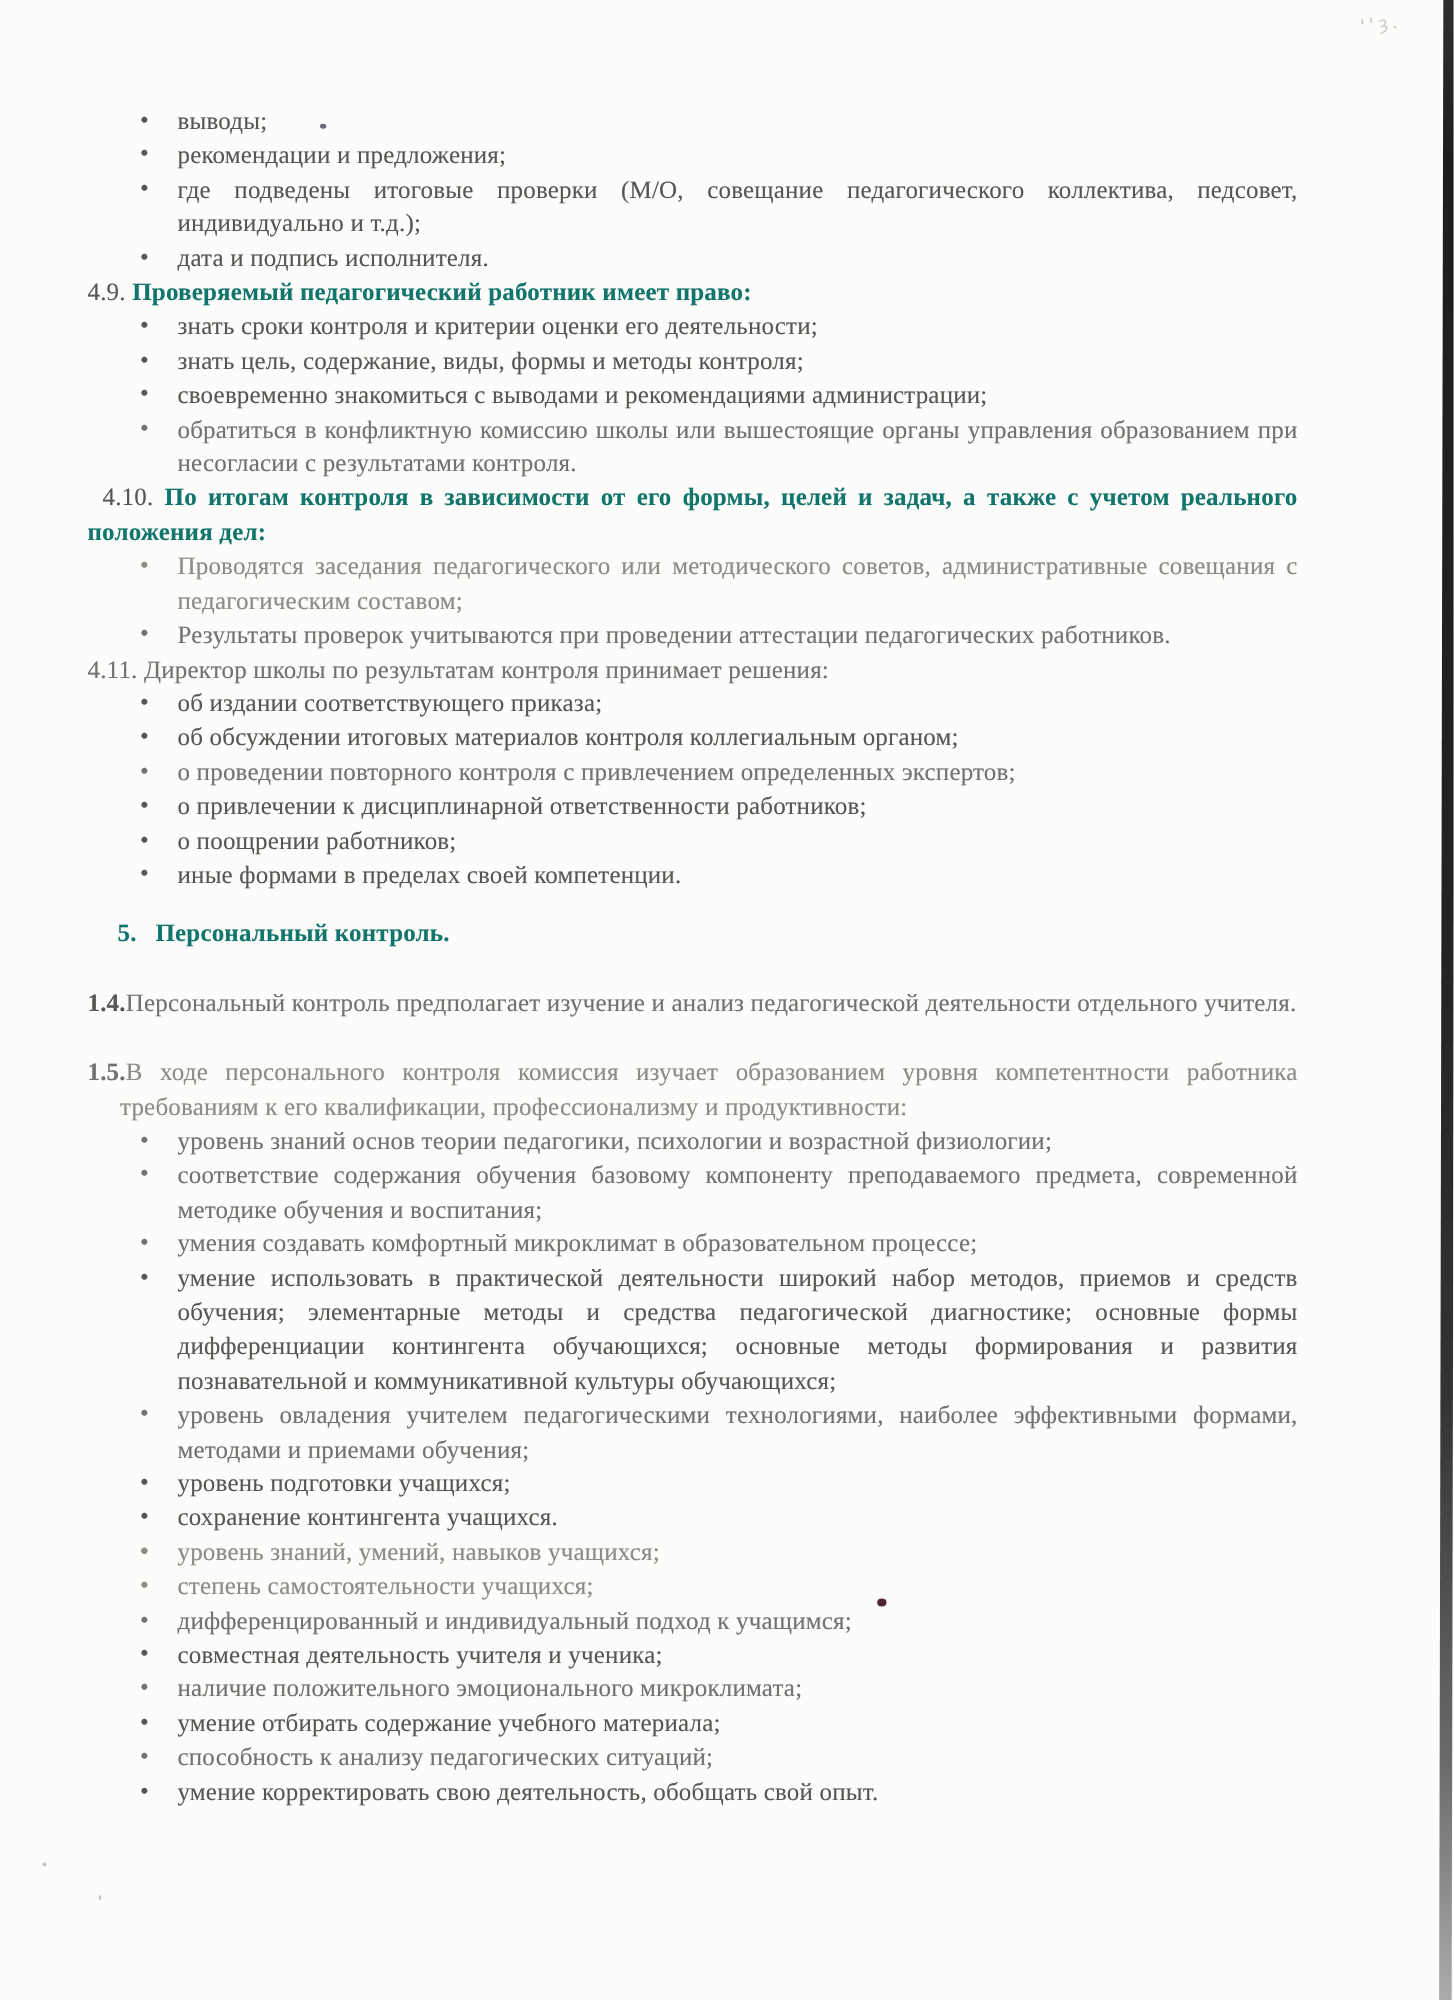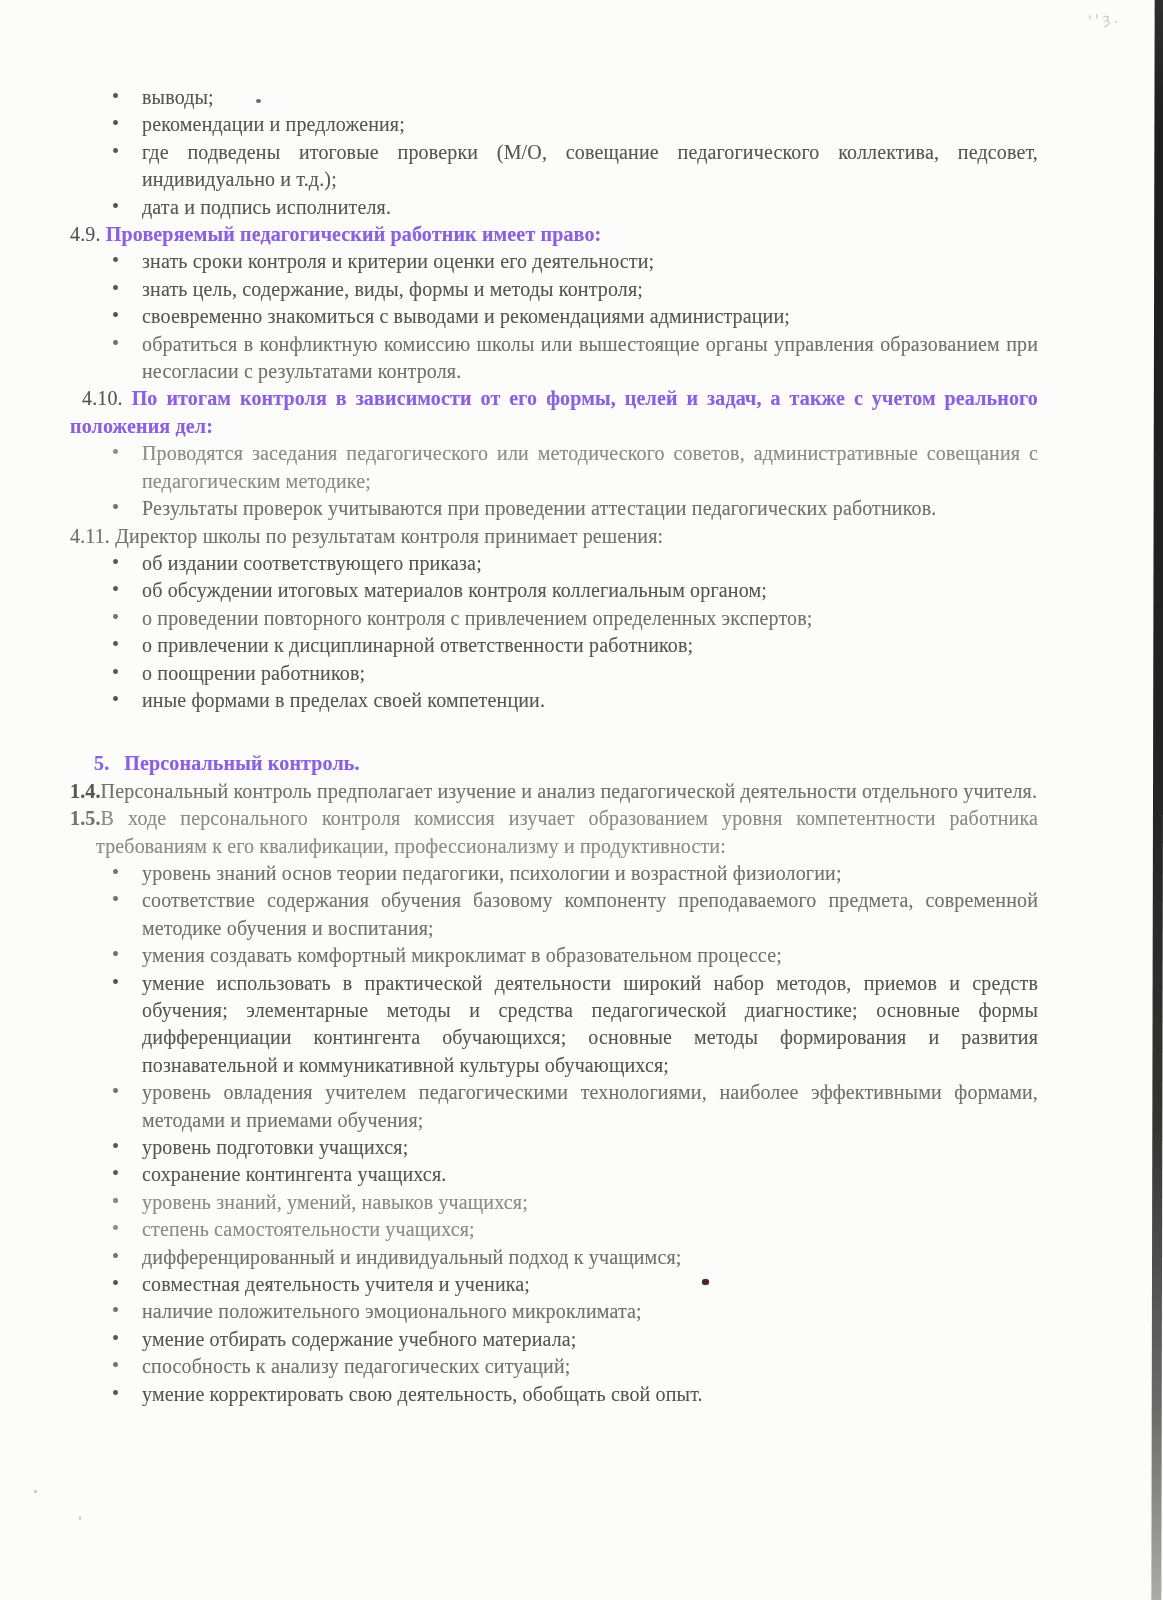--- a/index.html
+++ b/index.html
@@ -10,28 +10,28 @@
     overflow:hidden;
     font-family:"Liberation Serif","DejaVu Serif",serif;
   }
   .content{
     position:absolute;top:84px;left:70px;width:968px;
     font-size:20px;line-height:27.4px;letter-spacing:.15px;
     text-shadow:0 0 .6px rgba(70,70,70,.30);
   }
   .para{margin:0;}
   .just{text-align:justify;}
-  .hang{padding-left:26px;text-indent:-26px;}
+  .hang{padding-left:26px;text-indent:-26px;margin-top:28px;}
   .fi{text-indent:12px;}
-  .h5{margin-left:24px;margin-top:36px;}
+  .h5{margin-left:24px;margin-top:20px;}
   .h5 .num{margin-right:15px;}
   .b{font-weight:bold;}
   .li{position:relative;padding-left:72px;text-align:justify;}
   .li .bullet{position:absolute;left:42px;top:-1px;text-align:left;}
-  .sh-dark{color:#8b5cf6;}
+  .sh-dark{color:#0f766e;}
   .sh-mid{color:#565654;}
   .sh-light{color:#727270;}
   .sh-xlight{color:#8d8d86;}
   
   .scan-strip{
     position:absolute;top:0;right:0;width:10px;height:1600px;
     background:linear-gradient(180deg,#2f2f2f 0%,#1e1e1e 8%,#222 45%,#333 70%,#6a6a6a 88%,#ababab 100%);
     transform:skewX(-.12deg);
   }
   .pencil-mark{
@@ -64,21 +64,21 @@
       </div>
       <p class="para"><span class="num sh-mid">4.9.</span><span class="b sh-dark"> Проверяемый педагогический работник имеет право:</span></p>
       <div class="list">
         <div class="li sh-mid"><span class="bullet">•</span><span class="li-text">знать сроки контроля и критерии оценки его деятельности;</span></div>
         <div class="li sh-mid"><span class="bullet">•</span><span class="li-text">знать цель, содержание, виды, формы и методы контроля;</span></div>
         <div class="li sh-mid"><span class="bullet">•</span><span class="li-text">своевременно знакомиться с выводами и рекомендациями администрации;</span></div>
         <div class="li sh-light"><span class="bullet">•</span><span class="li-text">обратиться в конфликтную комиссию школы или вышестоящие органы управления образованием при несогласии с результатами контроля.</span></div>
       </div>
       <p class="para just fi"><span class="num sh-mid">4.10.</span><span class="b sh-dark"> По итогам контроля в зависимости от его формы, целей и задач, а также с учетом реального положения дел:</span></p>
       <div class="list">
-        <div class="li sh-xlight"><span class="bullet">•</span><span class="li-text">Проводятся заседания педагогического или методического советов, административные совещания с педагогическим методике;</span></div>
+        <div class="li sh-xlight"><span class="bullet">•</span><span class="li-text">Проводятся заседания педагогического или методического советов, административные совещания с педагогическим составом;</span></div>
         <div class="li sh-light"><span class="bullet">•</span><span class="li-text">Результаты проверок учитываются при проведении аттестации педагогических работников.</span></div>
       </div>
       <p class="para"><span class="num sh-light">4.11.</span><span class="sh-light"> Директор школы по результатам контроля принимает решения:</span></p>
       <div class="list">
         <div class="li sh-mid"><span class="bullet">•</span><span class="li-text">об издании соответствующего приказа;</span></div>
         <div class="li sh-mid"><span class="bullet">•</span><span class="li-text">об обсуждении итоговых материалов контроля коллегиальным органом;</span></div>
         <div class="li sh-light"><span class="bullet">•</span><span class="li-text">о проведении повторного контроля с привлечением определенных экспертов;</span></div>
         <div class="li sh-mid"><span class="bullet">•</span><span class="li-text">о привлечении к дисциплинарной ответственности работников;</span></div>
         <div class="li sh-mid"><span class="bullet">•</span><span class="li-text">о поощрении работников;</span></div>
         <div class="li sh-mid"><span class="bullet">•</span><span class="li-text">иные формами в пределах своей компетенции.</span></div>

